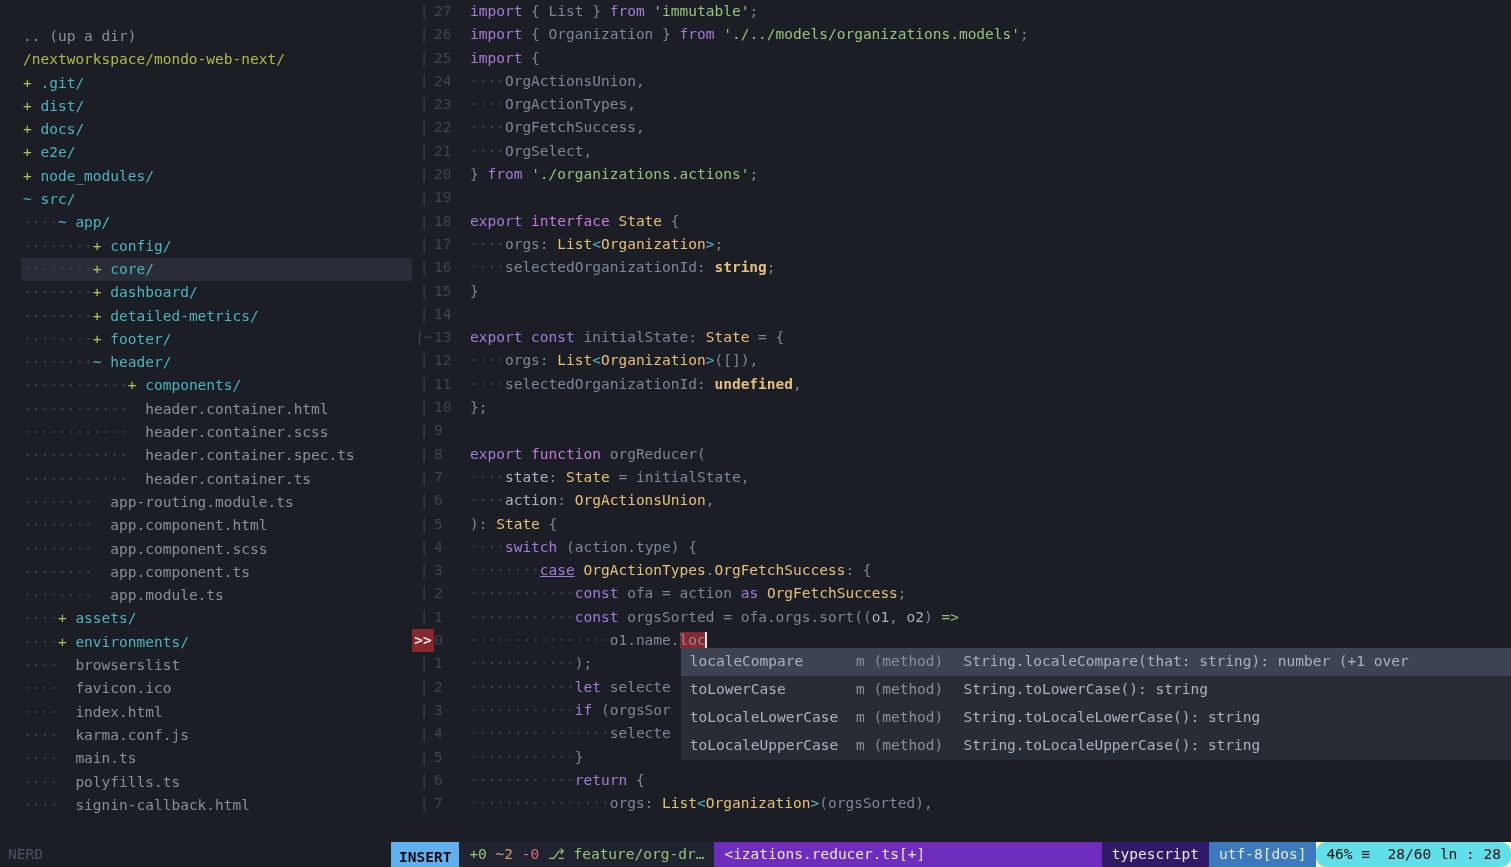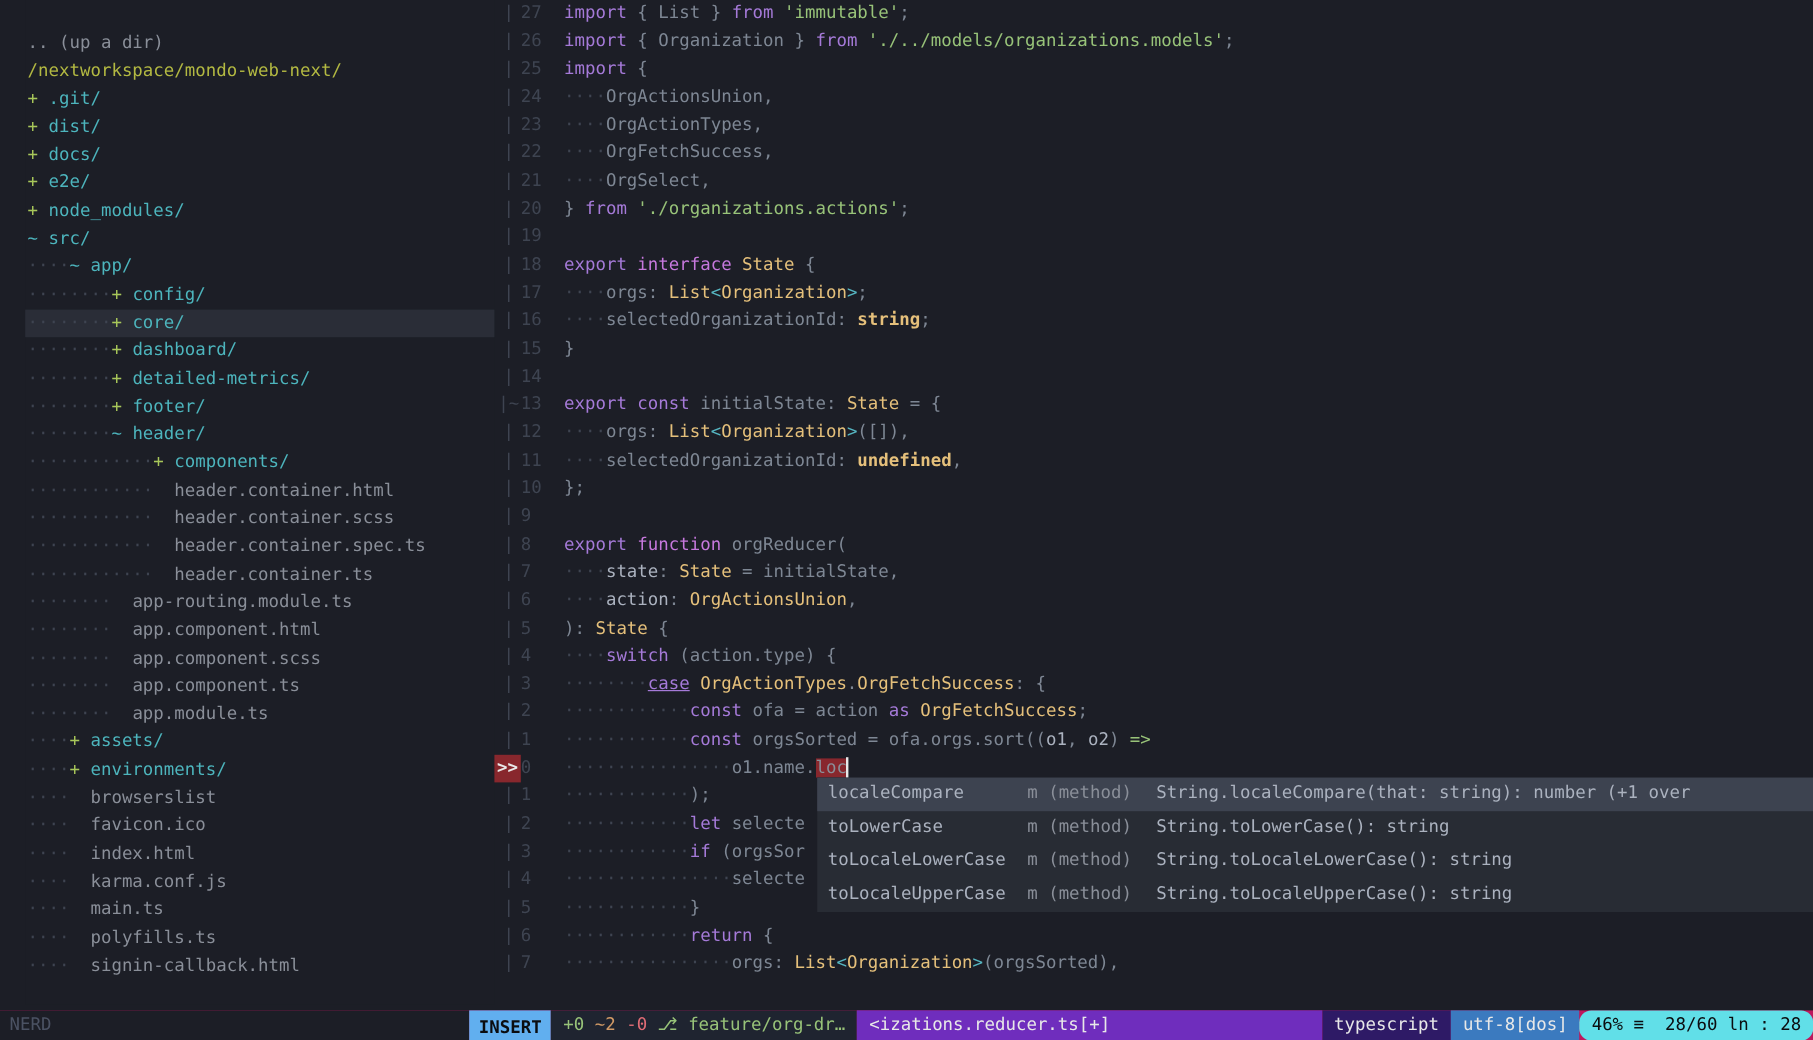--- a/index.html
+++ b/index.html
@@ -80,21 +80,21 @@
   .popup-row.hl { background: #3d4350; }
   .pm-name { width: 175px; }
   .pm-kind { width: 90px; color: #8a8f99;}
   .pm-sig { flex:1; color: #abb2bf; overflow:hidden;}
 
   .statusbar {
     position: absolute;
     left: 0; bottom: 0; width: 100%; height: 25px;
     display: flex; align-items: stretch;
     font-size: 14.5px;
-    background: #be185d;
+    background: #fef9c3;
   }
   .sb-seg { display:flex; align-items:center; padding: 0 10px; white-space: pre;}
   .sb-nerd { background: #1c1e26; color: #4b5263; width: 391px; padding-left:8px;}
   .sb-insert { background: #61afef; color: #0b0d10; font-weight: bold; padding: 16px 8px;}
   .sb-git { background: #1f2430; color: #98c379; }
   .sb-git .diff-plus { color: #98c379; }
   .sb-git .diff-tilde { color: #d19a66; }
   .sb-git .diff-minus { color: #e06c75; }
   .sb-file { background: #6f2dbd; color: #e8e8e8; flex:1; min-width:0;}
   .sb-ft { background: #2e1a66; color: #e8e8e8; }

